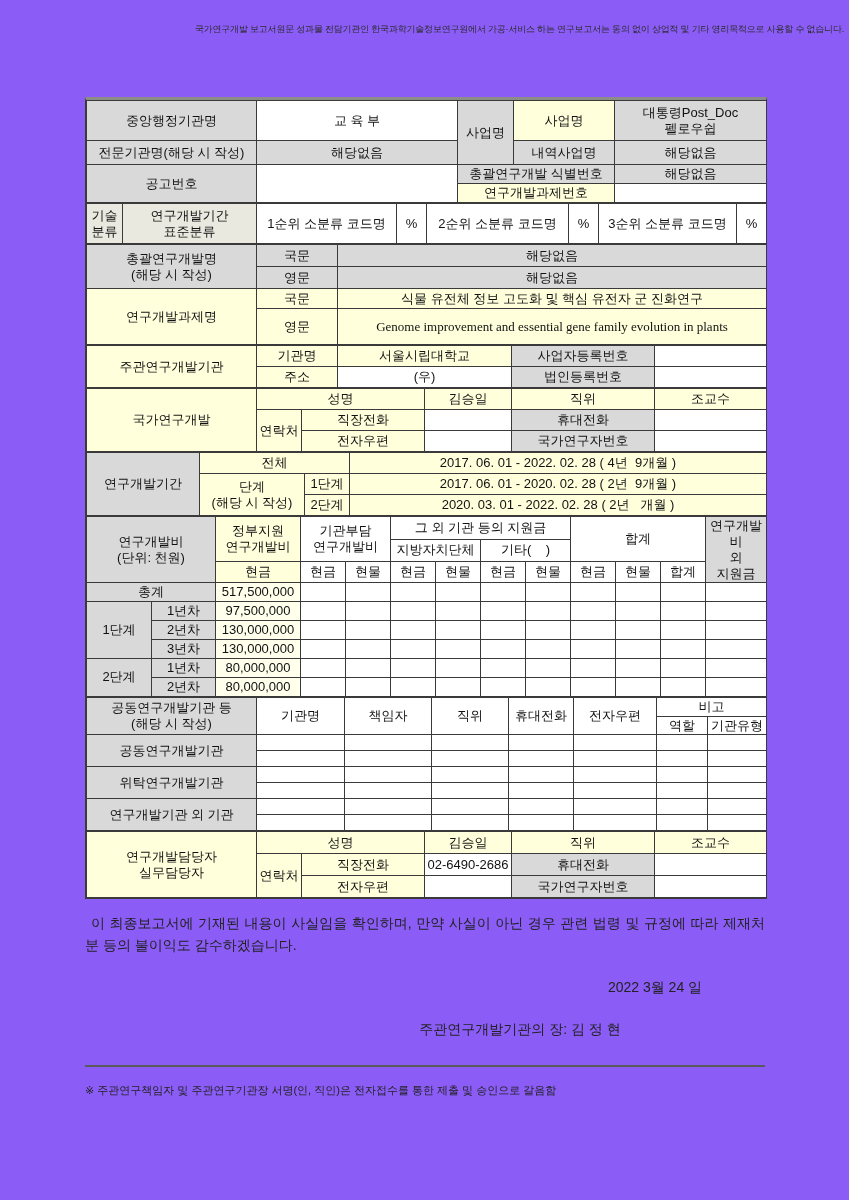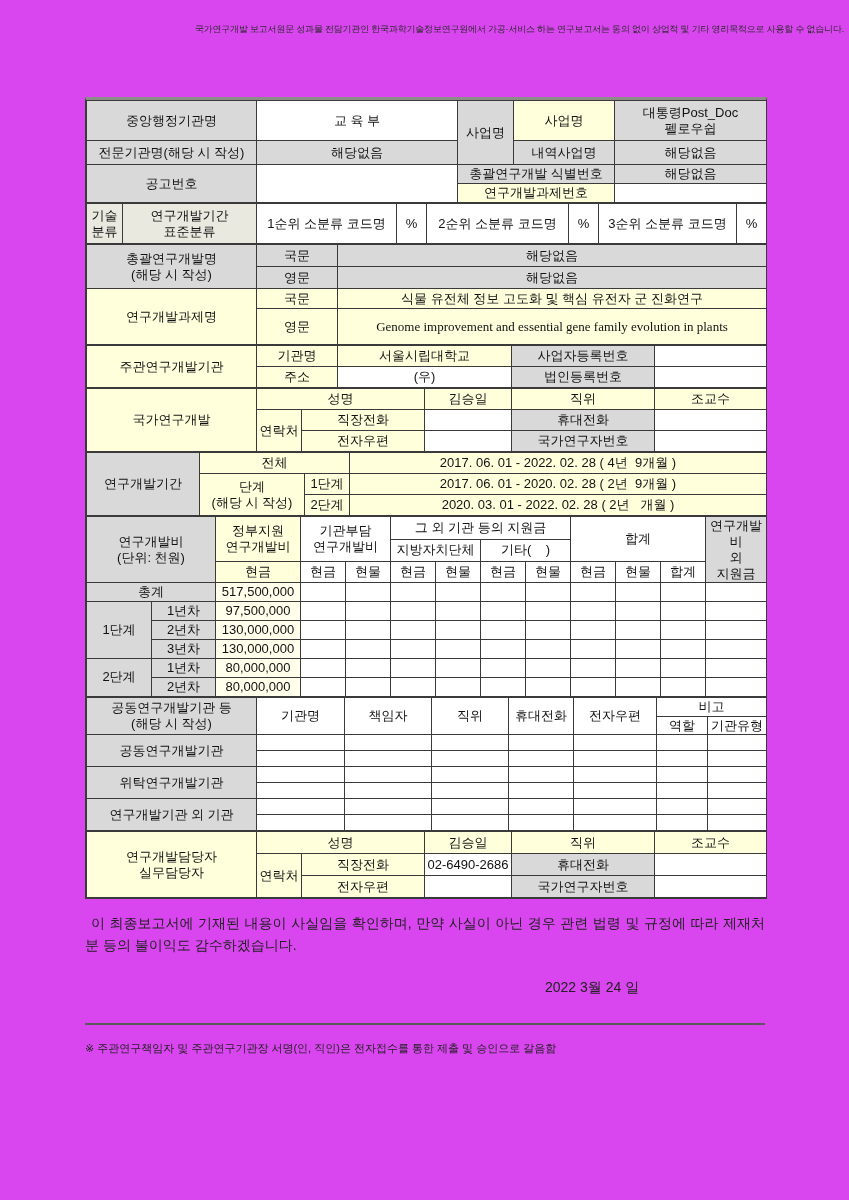--- a/index.html
+++ b/index.html
@@ -1,17 +1,17 @@
 <!DOCTYPE html>
 <html lang="ko"><head>
 <meta charset="utf-8">
 <style>
   html,body{margin:0;padding:0;}
   body{background:#fff;}
-  .page{position:relative;width:849px;height:1200px;background:#d946ef;overflow:hidden;
+  .page{position:relative;width:849px;height:1200px;background:#8b5cf6;overflow:hidden;
         font-family:"Liberation Sans","DejaVu Sans",sans-serif;color:#111;}
   .disclaimer{position:absolute;top:23px;left:0;right:5px;text-align:right;
               font-size:9px;color:#2b2b2b;letter-spacing:-0.2px;}
   .form{position:absolute;left:85px;top:97px;width:680px;}
   .sheet{border:1px solid #3a3a3a;border-top:3px solid #8d8d88;width:680px;}
   table.t{border-collapse:collapse;table-layout:fixed;width:680px;}
   table.t td{border:1px solid #3a3a3a;font-size:13px;text-align:center;vertical-align:middle;
              padding:1px 2px;white-space:pre-wrap;line-height:1.22;overflow:hidden;word-break:break-all;}
   .g{background:#d9d9d9;}
   .y{background:#ffffdc;}
@@ -19,21 +19,21 @@
   .lg{background:#e9e9df;margin-left:20px;}
   .w{background:#fff;}
   .left{text-align:left;}
   .num{font-size:12.5px;text-align:right;padding-right:3px;}
   .small{font-size:11.5px;line-height:1.15;padding:0;}
   .serif{font-family:"Liberation Serif","DejaVu Serif",serif;font-size:15px;text-align:justify;
          padding:1px 4px;word-break:break-all;line-height:1.2;}
   .title-cell{font-size:27px;font-weight:bold;letter-spacing:3px;}
   .sec{font-size:13px;}
   .decl{margin-top:14px;font-size:14px;text-align:justify;line-height:1.55;text-indent:6px;color:#222;}
-  .date-line{margin-top:22px;padding-left:460px;text-align:left;font-size:14px;color:#222;}
+  .date-line{margin-top:22px;padding-left:460px;text-align:center;font-size:14px;color:#222;}
   .sign{margin-top:22px;text-align:center;font-size:14px;color:#222;}
   .sign.pi{padding-left:210px;}
   .sign.head{padding-left:190px;margin-top:24px;}
   .rule{margin-top:26px;border:none;border-top:2px solid #5a5a5a;width:680px;}
   .note{margin-top:16px;font-size:11px;color:#222;}
 </style>
 </head>
 <body>
 
 <div class="page">
@@ -472,18 +472,19 @@
           <td class="g">국가연구자번호</td>
           <td class="w"></td>
         </tr>
       </tbody>
         </table>
 
     </div>
 
     <div class="decl">이 최종보고서에 기재된 내용이 사실임을 확인하며, 만약 사실이 아닌 경우 관련 법령 및 규정에 따라 제재처분 등의 불이익도 감수하겠습니다.</div>
     <div class="date-line">2022      3월    24 일</div>
+    <div class="sign head">주관연구개발기관의 장: 김 정 현</div>
     <hr class="rule">
     <div class="note">※ 주관연구책임자 및 주관연구기관장 서명(인, 직인)은 전자접수를 통한 제출 및 승인으로 갈음함</div>
 
   </div>
 
 </div>
 
 </body></html>

